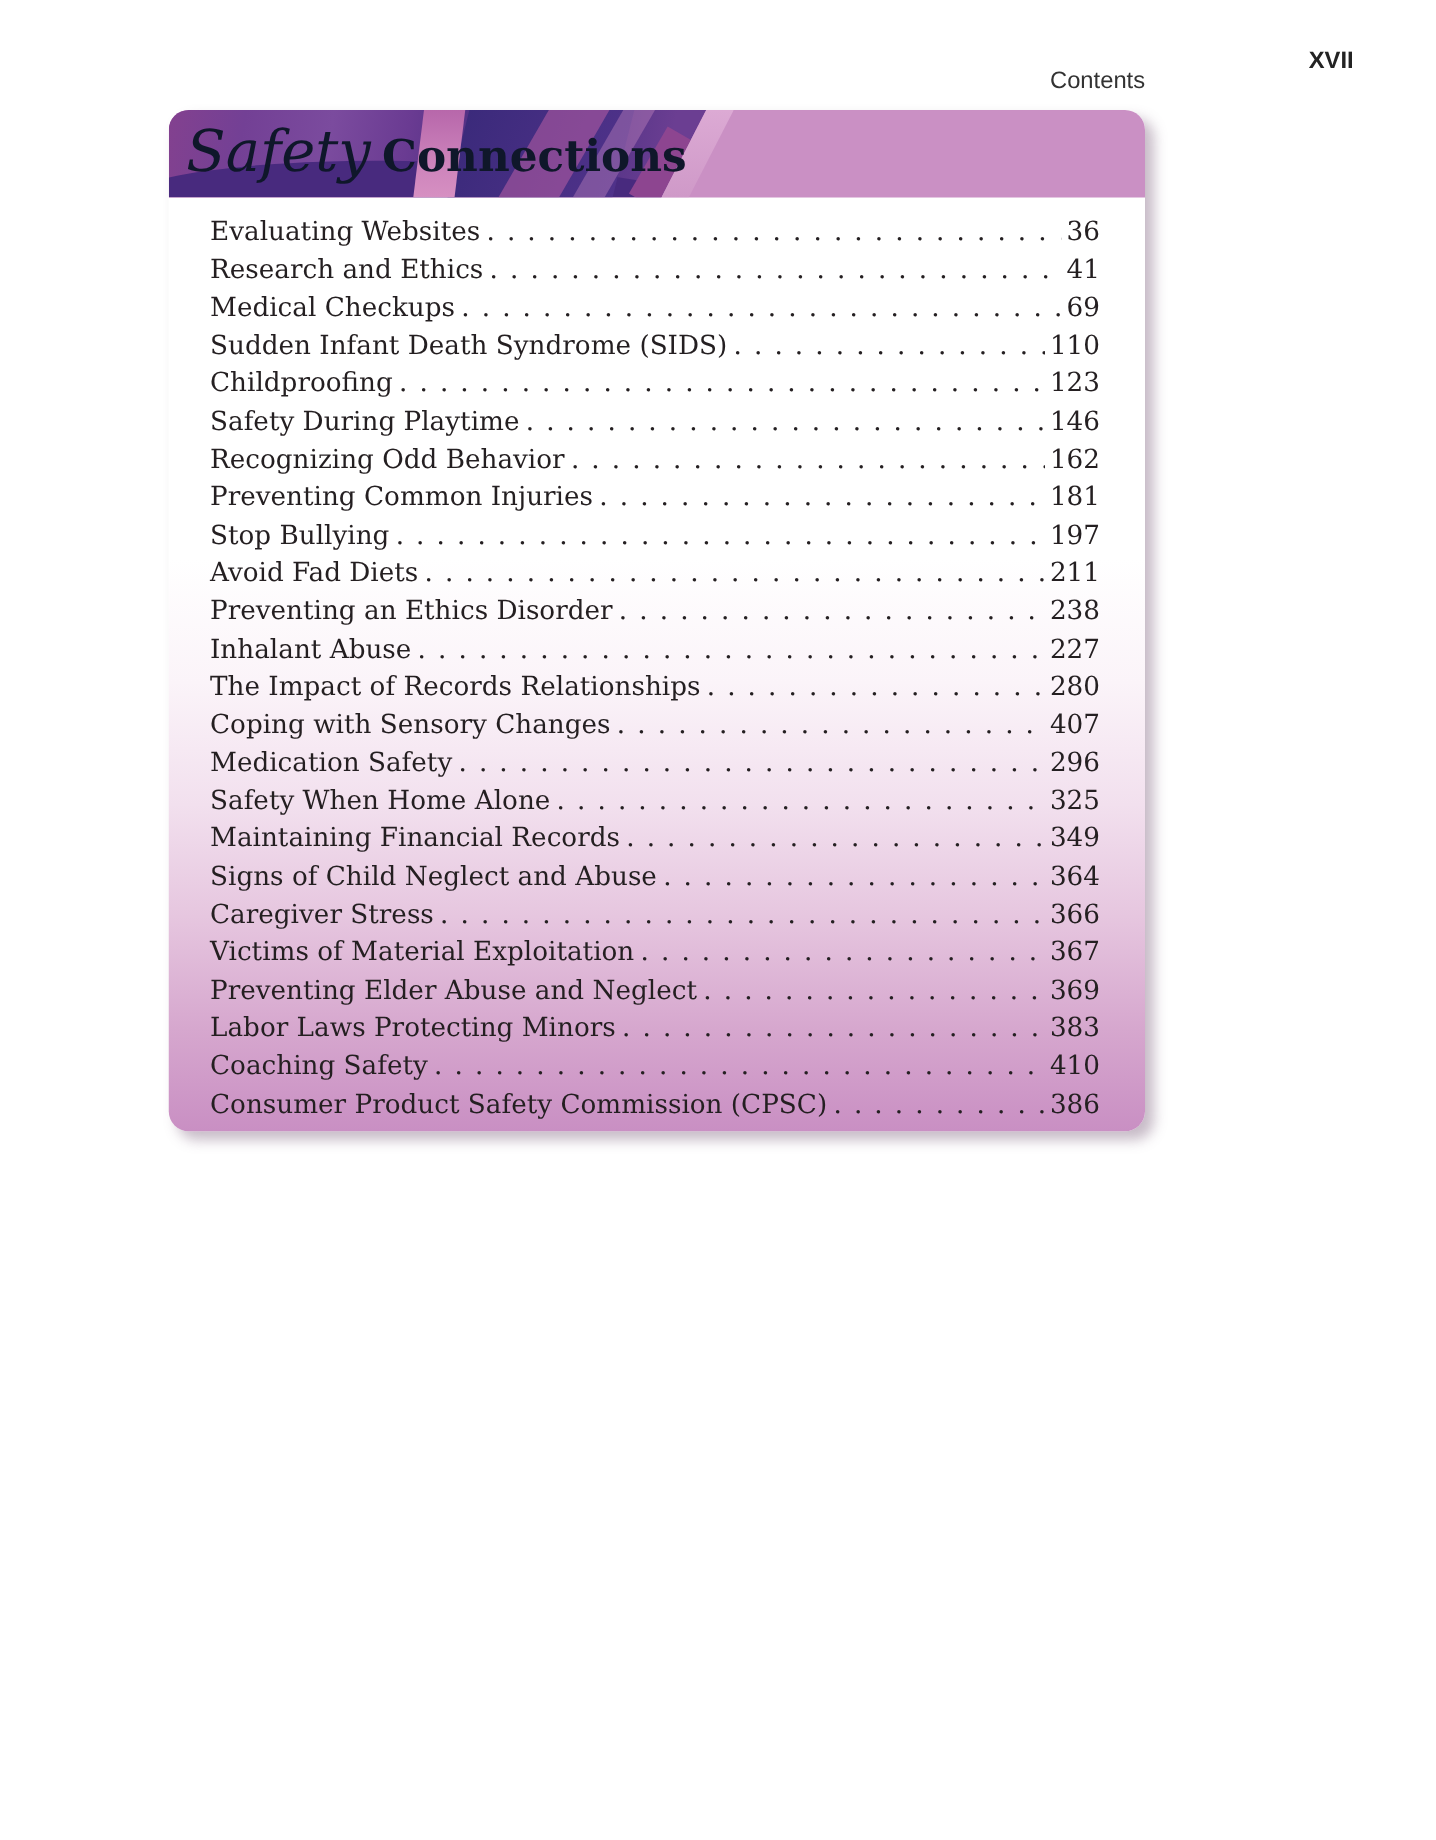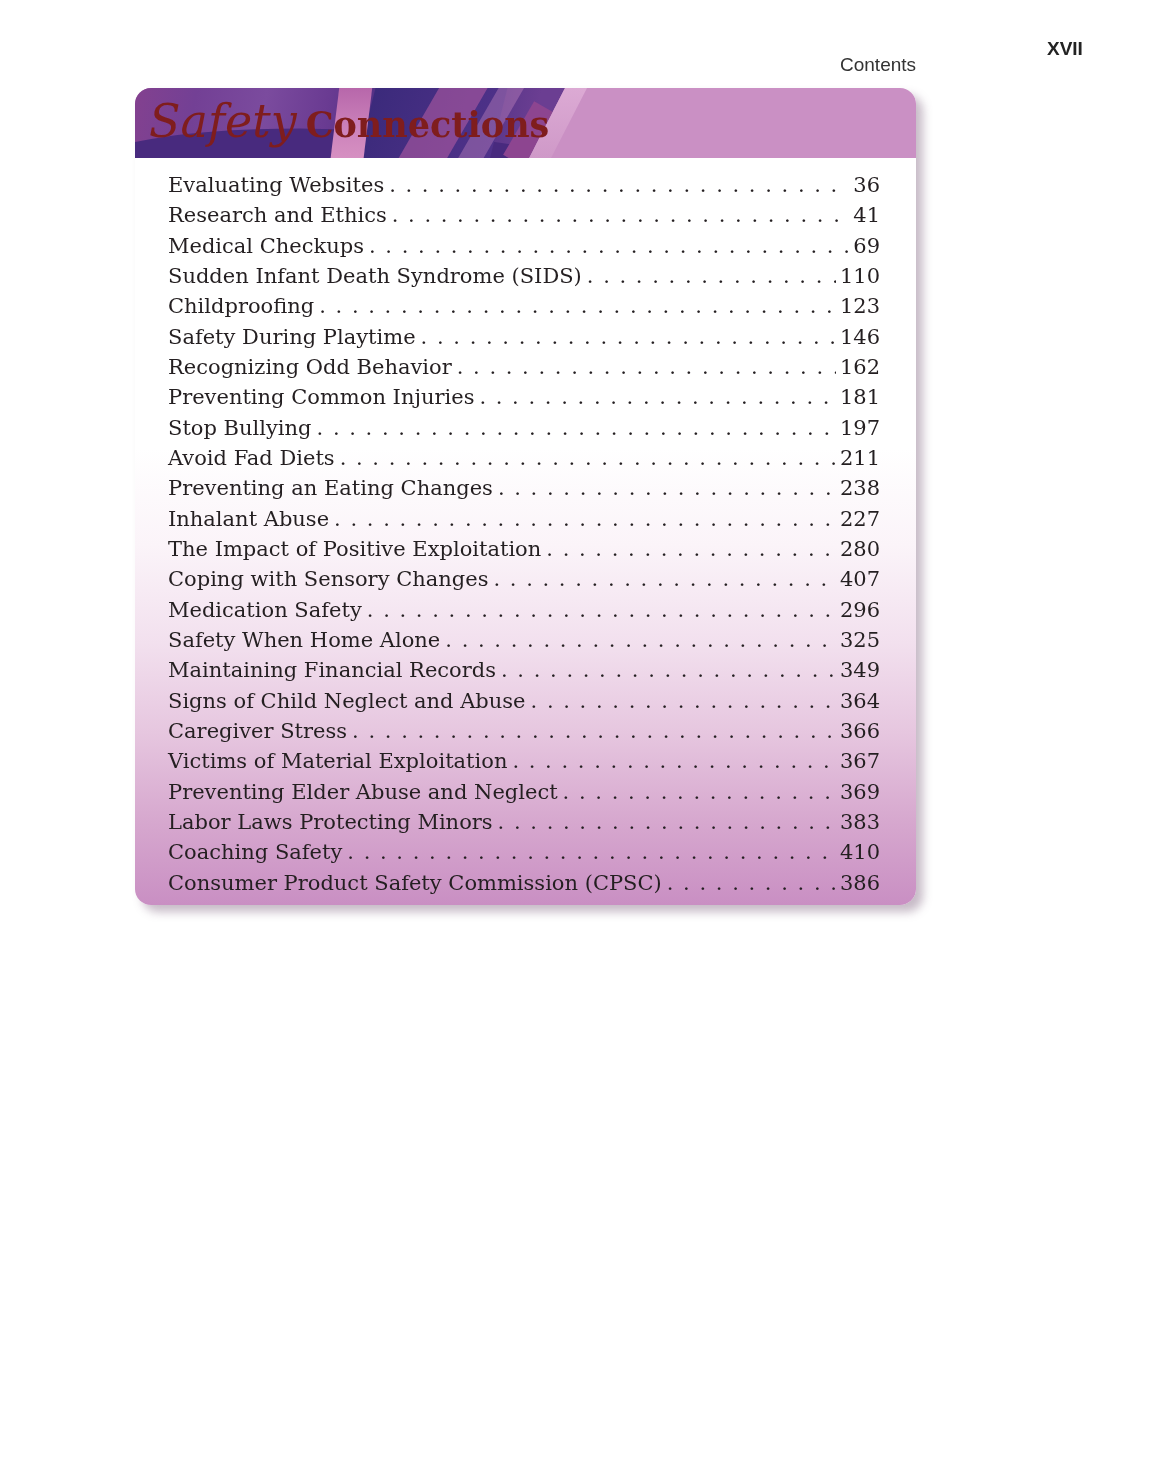--- a/index.html
+++ b/index.html
@@ -67,21 +67,21 @@
     position:absolute; left:378px; bottom:-22px; width:84px; height:62px;
     background:#8d4590; transform:rotate(30deg);
   }
   .banner-wedge {
     position:absolute; left:394px; top:0; width:60px; height:100%;
     clip-path:polygon(36px 0, 58px 0, 22px 100%, 0 100%);
     background:linear-gradient(180deg,#dcaad4,#cf99c8);
   }
   .banner-title {
     position:absolute; left:14px; top:50%; transform:translateY(-55%);
-    z-index:3; color:#7f1d1d; white-space:nowrap;
+    z-index:3; color:#0f172a; white-space:nowrap;
   }
   .t-script { font-style:italic; font-size:46px; line-height:1; font-family:"DejaVu Serif", serif; }
   .t-rest   { font-weight:bold;  font-size:35px; line-height:1; font-family:"DejaVu Serif", serif; margin-left:9px; }
 
   
   .toc { padding:15px 36px 0 33px; }
   .toc-row {
     display:flex; align-items:baseline; height:30.33px;
     font-size:21px; color:#241f21;
   }
@@ -162,31 +162,31 @@
           <span class="toc-title">Stop Bullying</span>
           <span class="toc-dots" aria-hidden="true">.&nbsp;.&nbsp;.&nbsp;.&nbsp;.&nbsp;.&nbsp;.&nbsp;.&nbsp;.&nbsp;.&nbsp;.&nbsp;.&nbsp;.&nbsp;.&nbsp;.&nbsp;.&nbsp;.&nbsp;.&nbsp;.&nbsp;.&nbsp;.&nbsp;.&nbsp;.&nbsp;.&nbsp;.&nbsp;.&nbsp;.&nbsp;.&nbsp;.&nbsp;.&nbsp;.&nbsp;.&nbsp;.&nbsp;.&nbsp;.&nbsp;.&nbsp;.&nbsp;.&nbsp;.&nbsp;.&nbsp;.&nbsp;.&nbsp;.&nbsp;.&nbsp;.&nbsp;.&nbsp;.&nbsp;.&nbsp;.&nbsp;.&nbsp;.&nbsp;.&nbsp;.&nbsp;.&nbsp;.&nbsp;.&nbsp;.&nbsp;.&nbsp;.&nbsp;.&nbsp;.&nbsp;.&nbsp;.&nbsp;.&nbsp;.&nbsp;.&nbsp;.&nbsp;.&nbsp;.&nbsp;.&nbsp;</span>
           <span class="toc-page">197</span>
         </div>
         <div class="toc-row">
           <span class="toc-title">Avoid Fad Diets</span>
           <span class="toc-dots" aria-hidden="true">.&nbsp;.&nbsp;.&nbsp;.&nbsp;.&nbsp;.&nbsp;.&nbsp;.&nbsp;.&nbsp;.&nbsp;.&nbsp;.&nbsp;.&nbsp;.&nbsp;.&nbsp;.&nbsp;.&nbsp;.&nbsp;.&nbsp;.&nbsp;.&nbsp;.&nbsp;.&nbsp;.&nbsp;.&nbsp;.&nbsp;.&nbsp;.&nbsp;.&nbsp;.&nbsp;.&nbsp;.&nbsp;.&nbsp;.&nbsp;.&nbsp;.&nbsp;.&nbsp;.&nbsp;.&nbsp;.&nbsp;.&nbsp;.&nbsp;.&nbsp;.&nbsp;.&nbsp;.&nbsp;.&nbsp;.&nbsp;.&nbsp;.&nbsp;.&nbsp;.&nbsp;.&nbsp;.&nbsp;.&nbsp;.&nbsp;.&nbsp;.&nbsp;.&nbsp;.&nbsp;.&nbsp;.&nbsp;.&nbsp;.&nbsp;.&nbsp;.&nbsp;.&nbsp;.&nbsp;.&nbsp;.&nbsp;</span>
           <span class="toc-page">211</span>
         </div>
         <div class="toc-row">
-          <span class="toc-title">Preventing an Eating Changes</span>
+          <span class="toc-title">Preventing an Ethics Disorder</span>
           <span class="toc-dots" aria-hidden="true">.&nbsp;.&nbsp;.&nbsp;.&nbsp;.&nbsp;.&nbsp;.&nbsp;.&nbsp;.&nbsp;.&nbsp;.&nbsp;.&nbsp;.&nbsp;.&nbsp;.&nbsp;.&nbsp;.&nbsp;.&nbsp;.&nbsp;.&nbsp;.&nbsp;.&nbsp;.&nbsp;.&nbsp;.&nbsp;.&nbsp;.&nbsp;.&nbsp;.&nbsp;.&nbsp;.&nbsp;.&nbsp;.&nbsp;.&nbsp;.&nbsp;.&nbsp;.&nbsp;.&nbsp;.&nbsp;.&nbsp;.&nbsp;.&nbsp;.&nbsp;.&nbsp;.&nbsp;.&nbsp;.&nbsp;.&nbsp;.&nbsp;.&nbsp;.&nbsp;.&nbsp;.&nbsp;.&nbsp;.&nbsp;.&nbsp;.&nbsp;.&nbsp;.&nbsp;.&nbsp;.&nbsp;.&nbsp;.&nbsp;.&nbsp;.&nbsp;.&nbsp;.&nbsp;.&nbsp;.&nbsp;.&nbsp;</span>
           <span class="toc-page">238</span>
         </div>
         <div class="toc-row">
           <span class="toc-title">Inhalant Abuse</span>
           <span class="toc-dots" aria-hidden="true">.&nbsp;.&nbsp;.&nbsp;.&nbsp;.&nbsp;.&nbsp;.&nbsp;.&nbsp;.&nbsp;.&nbsp;.&nbsp;.&nbsp;.&nbsp;.&nbsp;.&nbsp;.&nbsp;.&nbsp;.&nbsp;.&nbsp;.&nbsp;.&nbsp;.&nbsp;.&nbsp;.&nbsp;.&nbsp;.&nbsp;.&nbsp;.&nbsp;.&nbsp;.&nbsp;.&nbsp;.&nbsp;.&nbsp;.&nbsp;.&nbsp;.&nbsp;.&nbsp;.&nbsp;.&nbsp;.&nbsp;.&nbsp;.&nbsp;.&nbsp;.&nbsp;.&nbsp;.&nbsp;.&nbsp;.&nbsp;.&nbsp;.&nbsp;.&nbsp;.&nbsp;.&nbsp;.&nbsp;.&nbsp;.&nbsp;.&nbsp;.&nbsp;.&nbsp;.&nbsp;.&nbsp;.&nbsp;.&nbsp;.&nbsp;.&nbsp;.&nbsp;.&nbsp;.&nbsp;.&nbsp;.&nbsp;</span>
           <span class="toc-page">227</span>
         </div>
         <div class="toc-row">
-          <span class="toc-title">The Impact of Positive Exploitation</span>
+          <span class="toc-title">The Impact of Records Relationships</span>
           <span class="toc-dots" aria-hidden="true">.&nbsp;.&nbsp;.&nbsp;.&nbsp;.&nbsp;.&nbsp;.&nbsp;.&nbsp;.&nbsp;.&nbsp;.&nbsp;.&nbsp;.&nbsp;.&nbsp;.&nbsp;.&nbsp;.&nbsp;.&nbsp;.&nbsp;.&nbsp;.&nbsp;.&nbsp;.&nbsp;.&nbsp;.&nbsp;.&nbsp;.&nbsp;.&nbsp;.&nbsp;.&nbsp;.&nbsp;.&nbsp;.&nbsp;.&nbsp;.&nbsp;.&nbsp;.&nbsp;.&nbsp;.&nbsp;.&nbsp;.&nbsp;.&nbsp;.&nbsp;.&nbsp;.&nbsp;.&nbsp;.&nbsp;.&nbsp;.&nbsp;.&nbsp;.&nbsp;.&nbsp;.&nbsp;.&nbsp;.&nbsp;.&nbsp;.&nbsp;.&nbsp;.&nbsp;.&nbsp;.&nbsp;.&nbsp;.&nbsp;.&nbsp;.&nbsp;.&nbsp;.&nbsp;.&nbsp;.&nbsp;.&nbsp;</span>
           <span class="toc-page">280</span>
         </div>
         <div class="toc-row">
           <span class="toc-title">Coping with Sensory Changes</span>
           <span class="toc-dots" aria-hidden="true">.&nbsp;.&nbsp;.&nbsp;.&nbsp;.&nbsp;.&nbsp;.&nbsp;.&nbsp;.&nbsp;.&nbsp;.&nbsp;.&nbsp;.&nbsp;.&nbsp;.&nbsp;.&nbsp;.&nbsp;.&nbsp;.&nbsp;.&nbsp;.&nbsp;.&nbsp;.&nbsp;.&nbsp;.&nbsp;.&nbsp;.&nbsp;.&nbsp;.&nbsp;.&nbsp;.&nbsp;.&nbsp;.&nbsp;.&nbsp;.&nbsp;.&nbsp;.&nbsp;.&nbsp;.&nbsp;.&nbsp;.&nbsp;.&nbsp;.&nbsp;.&nbsp;.&nbsp;.&nbsp;.&nbsp;.&nbsp;.&nbsp;.&nbsp;.&nbsp;.&nbsp;.&nbsp;.&nbsp;.&nbsp;.&nbsp;.&nbsp;.&nbsp;.&nbsp;.&nbsp;.&nbsp;.&nbsp;.&nbsp;.&nbsp;.&nbsp;.&nbsp;.&nbsp;.&nbsp;.&nbsp;.&nbsp;</span>
           <span class="toc-page">407</span>
         </div>
         <div class="toc-row">
           <span class="toc-title">Medication Safety</span>

